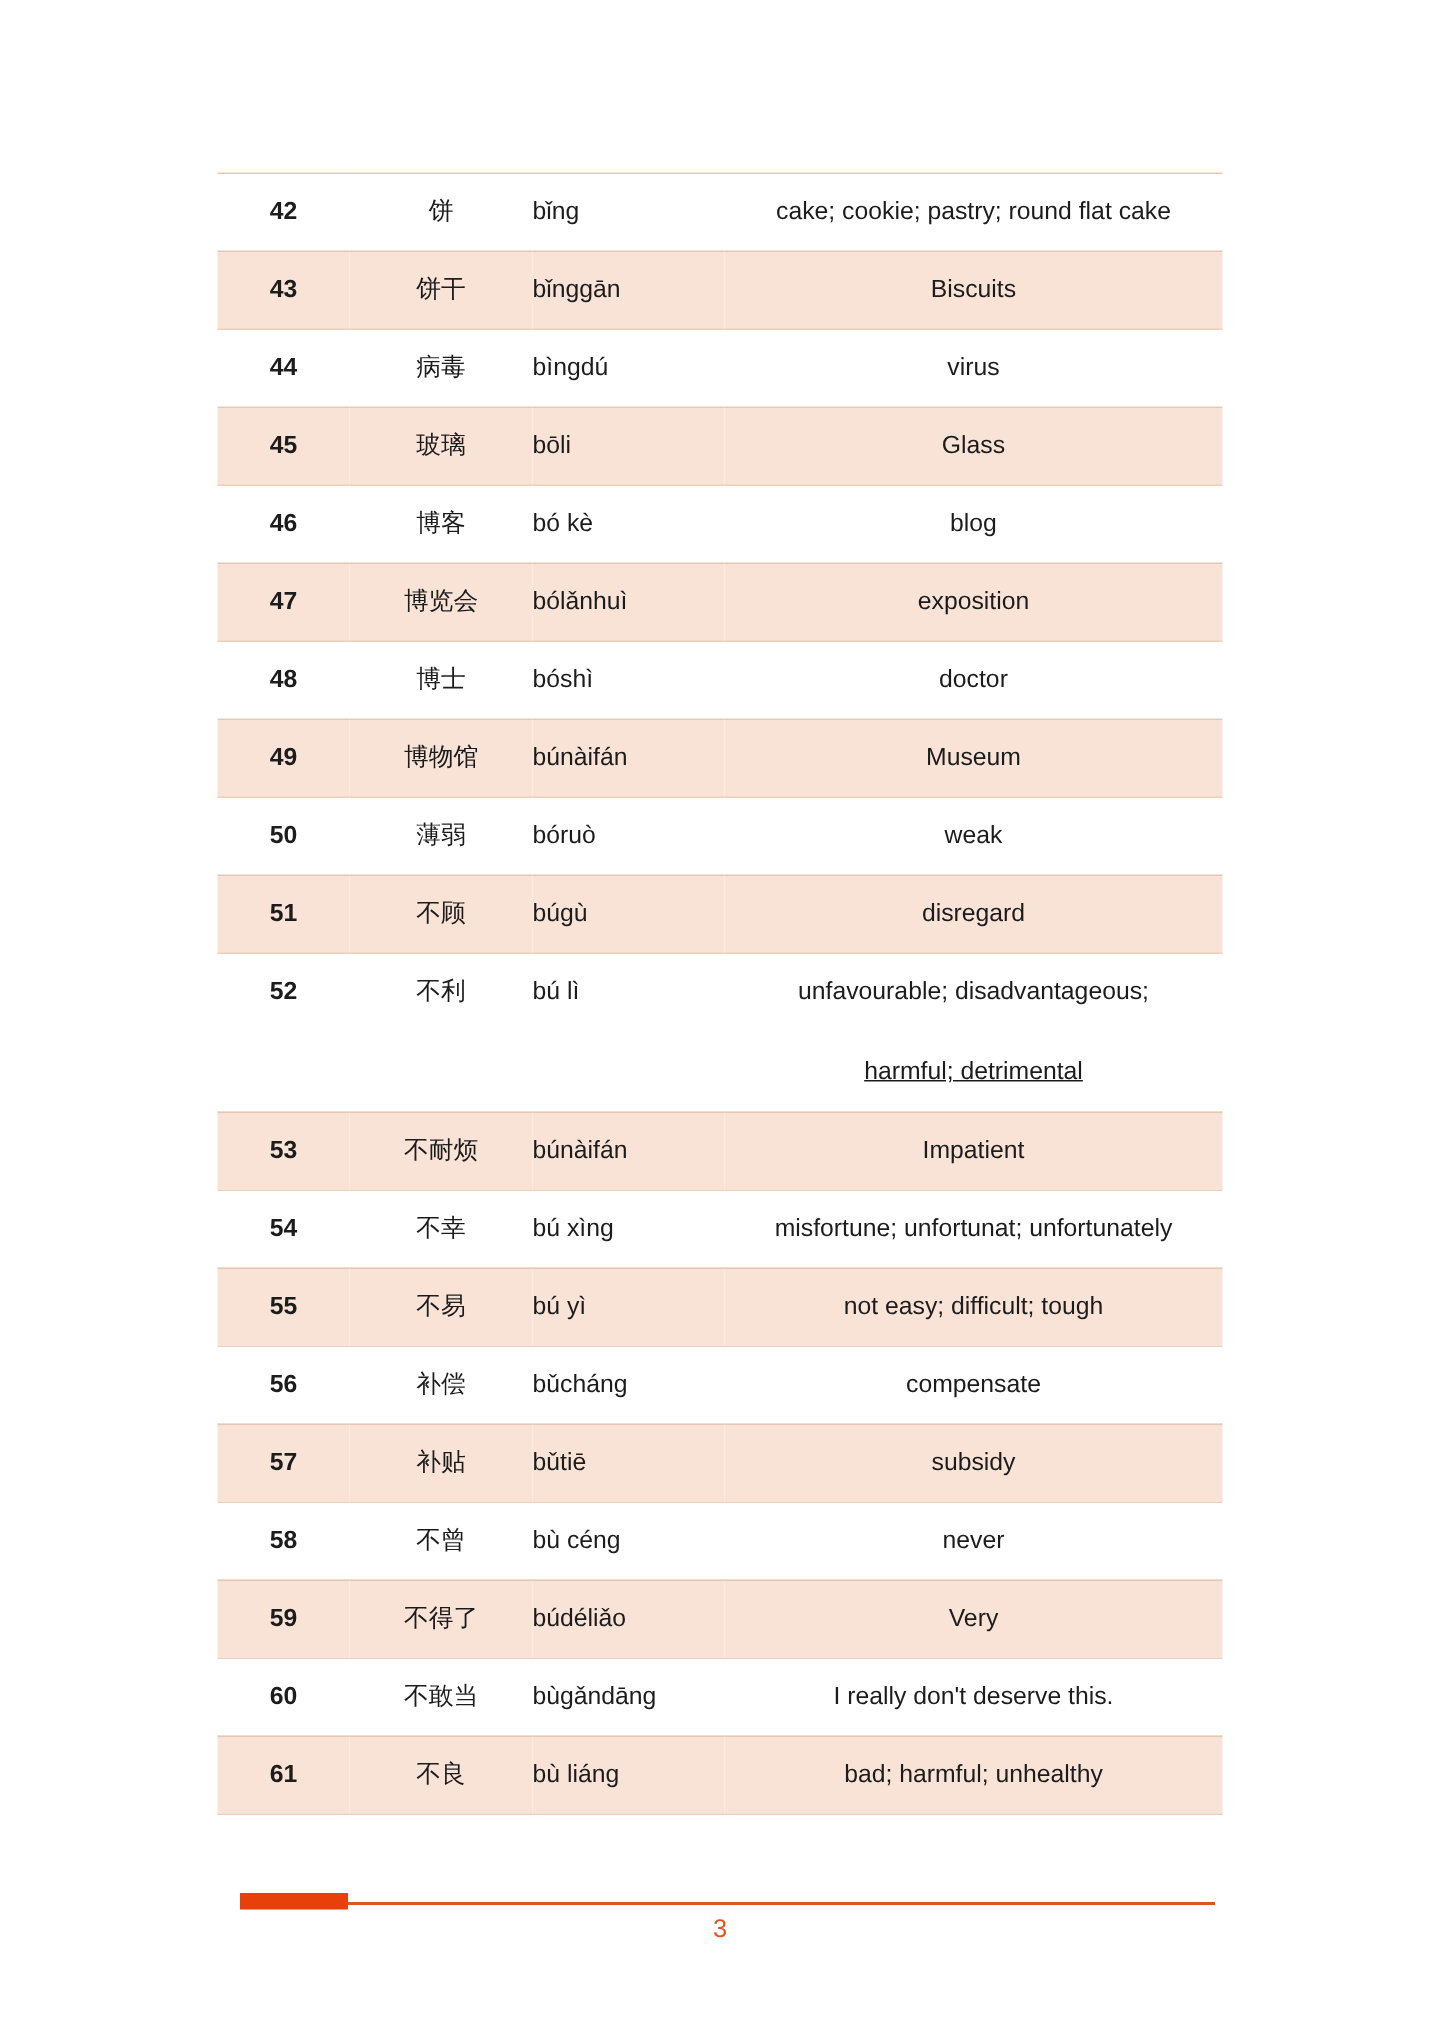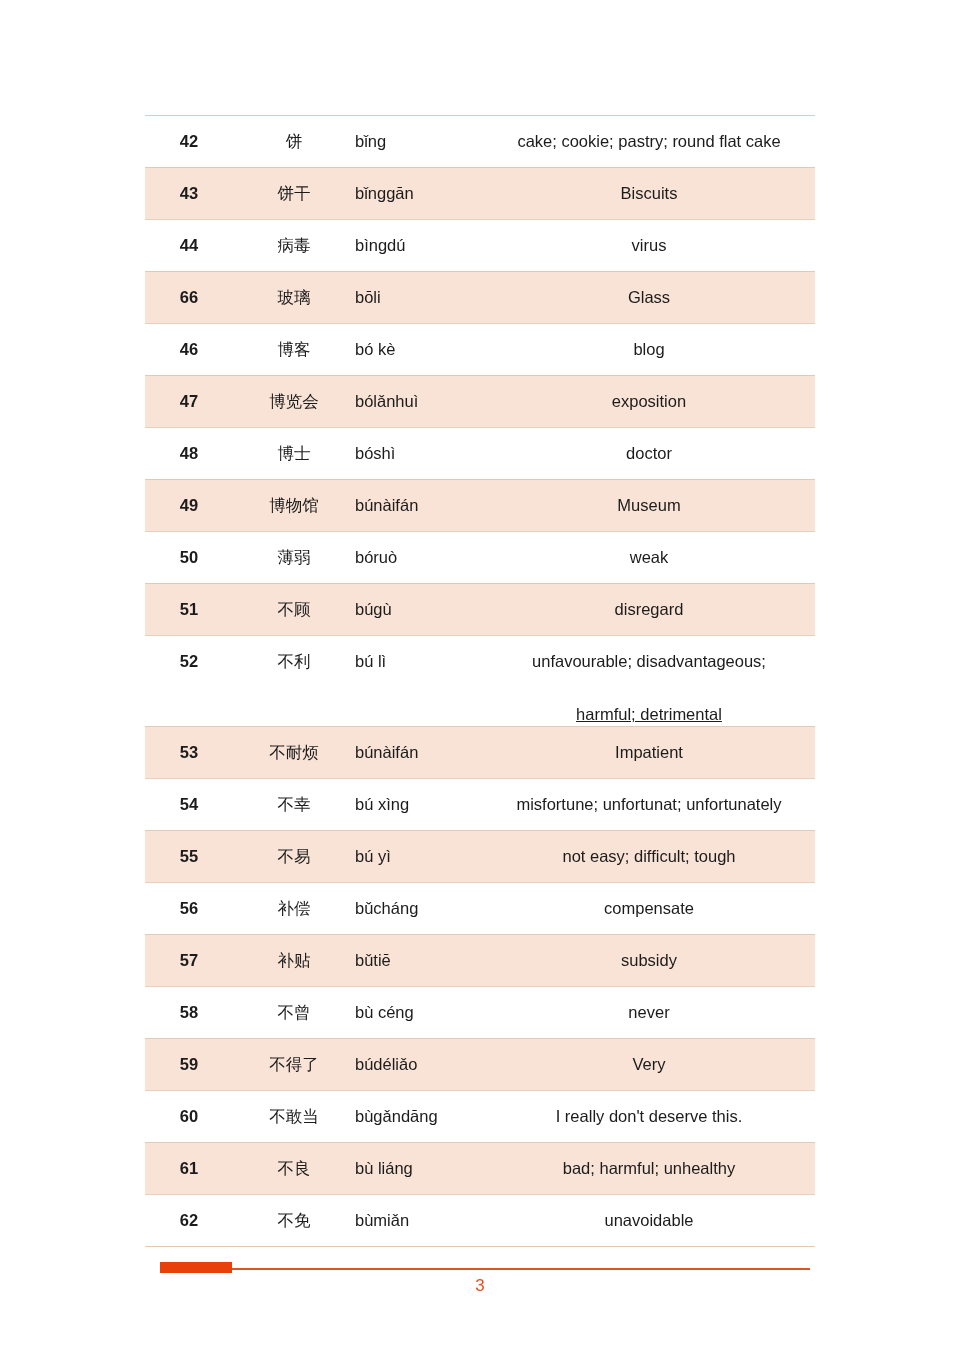--- a/index.html
+++ b/index.html
@@ -86,20 +86,21 @@
   }
   tr.tall .cell-index,
   tr.tall .cell-hanzi,
   tr.tall .cell-pinyin {
     vertical-align: top;
     padding-top: 15px;
   }
   tr.tall .cell-english {
     vertical-align: top;
     padding-top: 15px;
+    padding-bottom: 15px;
   }
 
   
   .footer {
     position: absolute;
     left: 0;
     top: 1256px;
     width: 960px;
     height: 70px;
   }
@@ -155,21 +156,21 @@
           </tr>
           <tr>
             <td class="cell-index">44</td>
             <td class="cell-hanzi">病毒</td>
             <td class="cell-pinyin">bìngdú</td>
             <td class="cell-english">
               <span class="line">virus</span>
             </td>
           </tr>
           <tr class="shaded">
-            <td class="cell-index">66</td>
+            <td class="cell-index">45</td>
             <td class="cell-hanzi">玻璃</td>
             <td class="cell-pinyin">bōli</td>
             <td class="cell-english">
               <span class="line">Glass</span>
             </td>
           </tr>
           <tr>
             <td class="cell-index">46</td>
             <td class="cell-hanzi">博客</td>
             <td class="cell-pinyin">bó kè</td>
@@ -289,28 +290,20 @@
             <td class="cell-english">
               <span class="line">I really don't deserve this.</span>
             </td>
           </tr>
           <tr class="shaded">
             <td class="cell-index">61</td>
             <td class="cell-hanzi">不良</td>
             <td class="cell-pinyin">bù liáng</td>
             <td class="cell-english">
               <span class="line">bad; harmful; unhealthy</span>
-            </td>
-          </tr>
-          <tr>
-            <td class="cell-index">62</td>
-            <td class="cell-hanzi">不免</td>
-            <td class="cell-pinyin">bùmiǎn</td>
-            <td class="cell-english">
-              <span class="line">unavoidable</span>
             </td>
           </tr>
         </tbody>
     </table>
   </div>
 
   <div class="footer">
     <div class="footer-rule"></div>
     <div class="footer-block"></div>
     <div class="footer-page-number">3</div>

